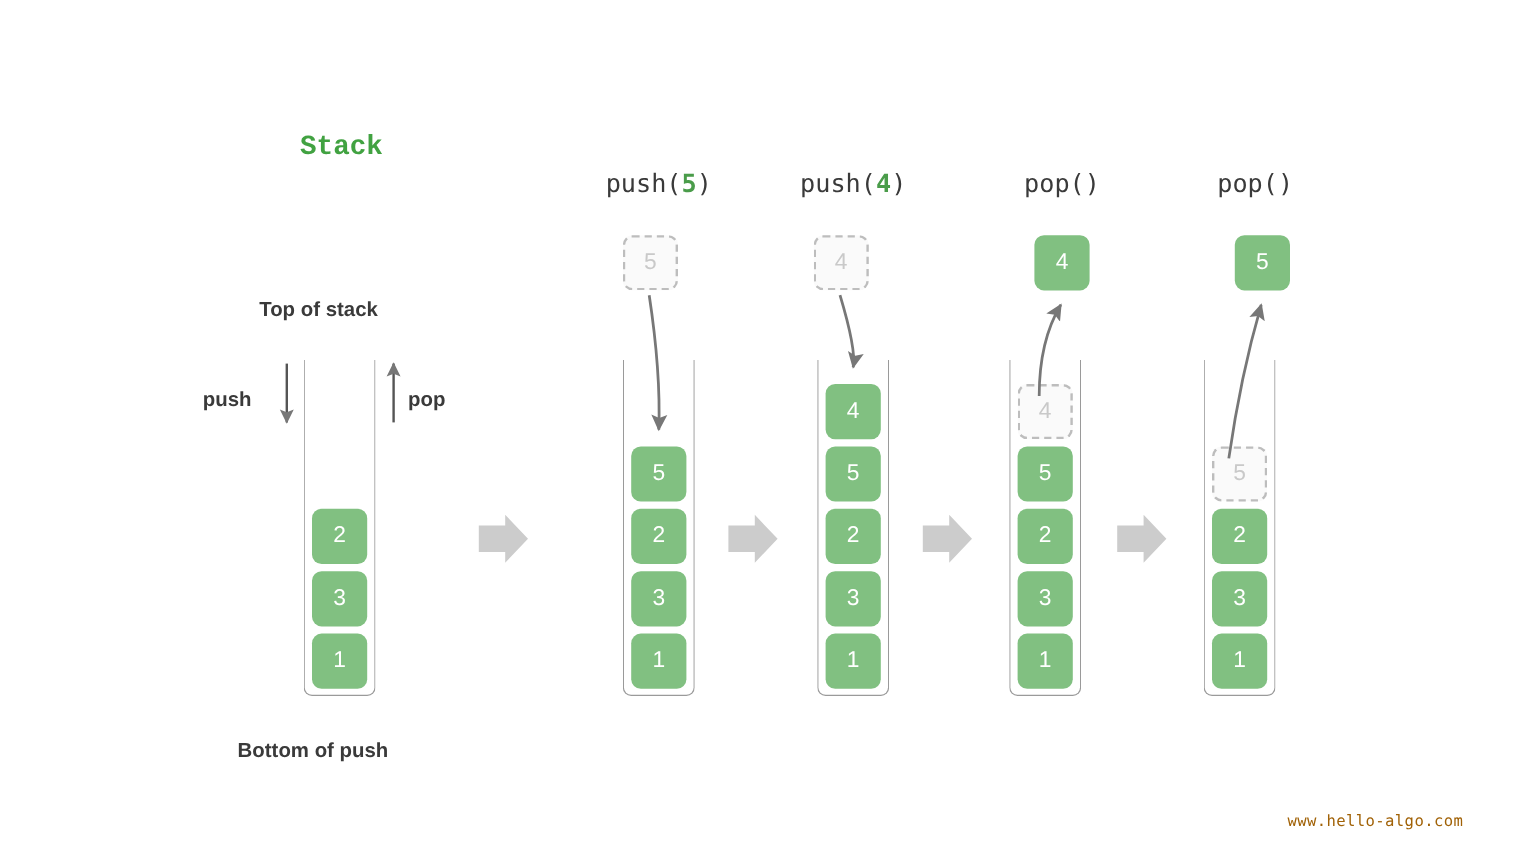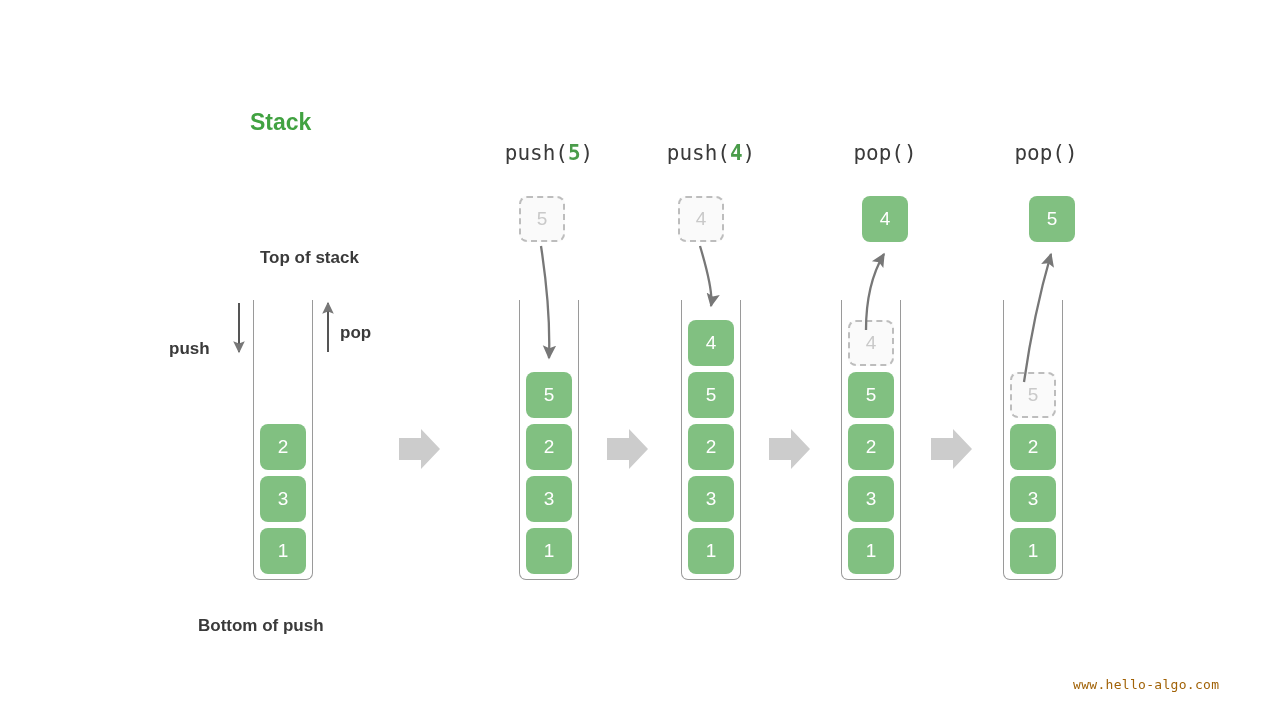--- a/index.html
+++ b/index.html
@@ -21,20 +21,21 @@
     inset: 0;
   }
 
   
   .title {
     position: absolute;
     font-size: 23px;
     font-weight: bold;
     color: #41a241;
     white-space: nowrap;
+    font-family: Liberation Mono, monospace;
   }
   .label {
     position: absolute;
     font-size: 17px;
     font-weight: bold;
     color: #3a3a3a;
     white-space: nowrap;
   }
   .op-label {
     position: absolute;
@@ -96,23 +97,23 @@
     pointer-events: none;
   }
 </style>
 </head>
 <body>
 
 <div class="canvas">
 
   <div class="title" style="left:250px; top:109px;">Stack</div>
 
-  <div class="label" style="left:216px; top:248px;margin-left:44px;">Top of stack</div>
-
-  <div class="label" style="left:169px; top:323px;margin-top:16px;">push</div>
+  <div class="label" style="left:216px; top:248px;">Top of stack</div>
+
+  <div class="label" style="left:169px; top:323px;">push</div>
 
   <div class="label" style="left:340px; top:323px;">pop</div>
 
   <div class="label" style="left:198px; top:616px;">Bottom of push</div>
 
   <div class="stack-frame" style="left:253px; top:300px; width:60px; height:280px;"></div>
 
   <div class="box solid" style="left:260px; top:424px; width:46px; height:46px;">2</div>
   <div class="box solid" style="left:260px; top:476px; width:46px; height:46px;">3</div>
   <div class="box solid" style="left:260px; top:528px; width:46px; height:46px;">1</div>

